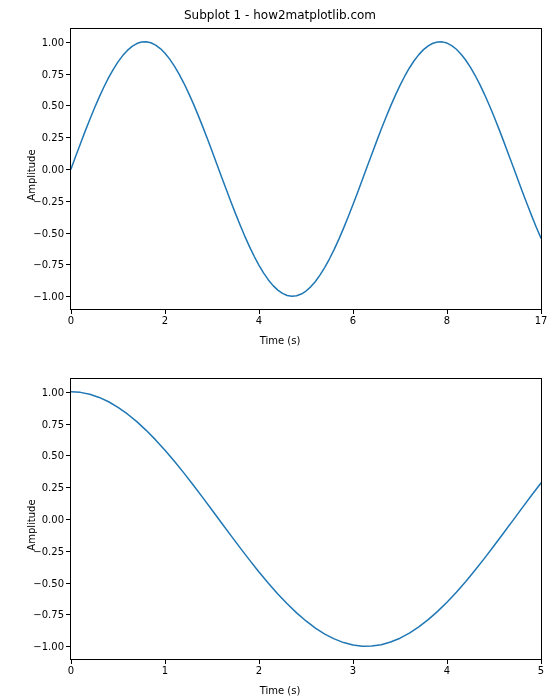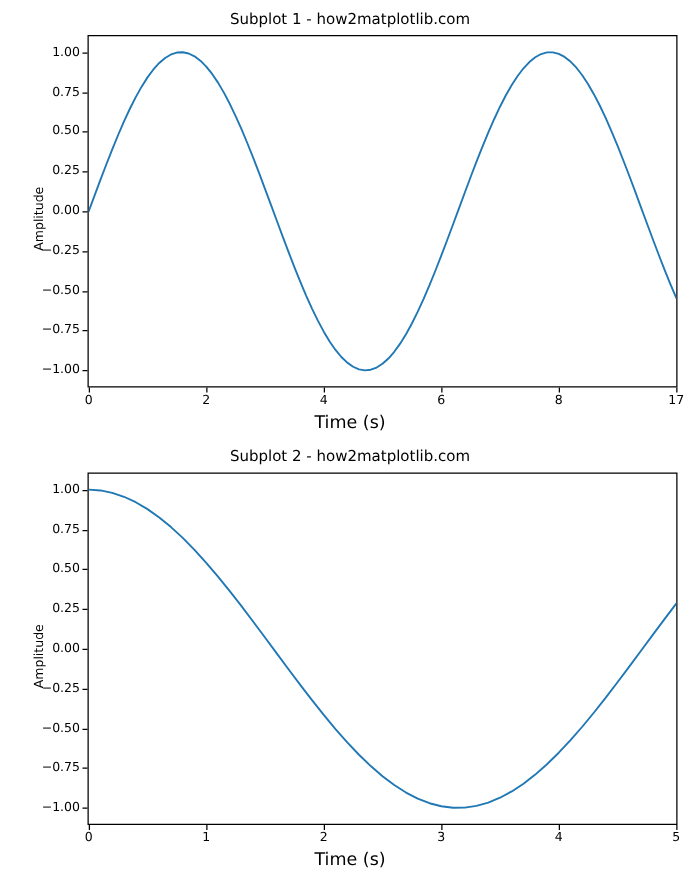--- a/index.html
+++ b/index.html
@@ -37,21 +37,21 @@
     top: 50%;
     transform: translateY(-50%) rotate(-90deg);
     transform-origin: center;
     font-size: 10px;
   }
   .xlabel {
     position: absolute;
     bottom: 4px;
     left: 0; right: 0;
     text-align: center;
-    font-size: 14px;
+    font-size: 10px;
   }
   .axes {
     position: absolute;
     left: 70px;
     top: 28px;
     right: 18px;
     bottom: 40px;
     border: 1px solid #000;
     box-sizing: border-box;
   }
@@ -184,21 +184,20 @@
           </div>
           <div class="tick-y" style="top: 4.54545%;">
             <div class="tickmark"></div>
             <div class="ticklabel">1.00</div>
           </div>
         </div>
     </div>
   </div>
 
   <div class="subplot bottom">
-    <div class="title">Subplot 2 - how2matplotlib.com</div>
     <div class="ylabel">Amplitude</div>
     <div class="xlabel">Time (s)</div>
     <div class="axes">
       <svg viewBox="0 0 100 100" preserveAspectRatio="none">
         <path class="curve" id="curve-1" d="M0.000 4.545 L2.000 4.773 L4.000 5.450 L6.000 6.577 L8.000 8.132 L10.000 10.109 L12.000 12.486 L14.000 15.236 L16.000 18.332 L18.000 21.745 L20.000 25.441 L22.000 29.382 L24.000 33.527 L26.000 37.841 L28.000 42.273 L30.000 46.786 L32.000 51.327 L34.000 55.855 L36.000 60.327 L38.000 64.695 L40.000 68.914 L42.000 72.945 L44.000 76.750 L46.000 80.286 L48.000 83.518 L50.000 86.414 L52.000 88.950 L54.000 91.095 L56.000 92.827 L58.000 94.136 L60.000 95.000 L62.000 95.414 L64.000 95.377 L66.000 94.886 L68.000 93.945 L70.000 92.568 L72.000 90.764 L74.000 88.550 L76.000 85.955 L78.000 82.995 L80.000 79.709 L82.000 76.127 L84.000 72.286 L86.000 68.218 L88.000 63.968 L90.000 59.582 L92.000 55.100 L94.000 50.564 L96.000 46.023 L98.000 41.523 L100.000 37.105 " vector-effect="non-scaling-stroke"></path>
       </svg>
       <div class="ticks-x" id="xticks-1">
           <div class="tick-x" style="left: 0%;">
             <div class="tickmark"></div>
             <div class="ticklabel">0</div>

